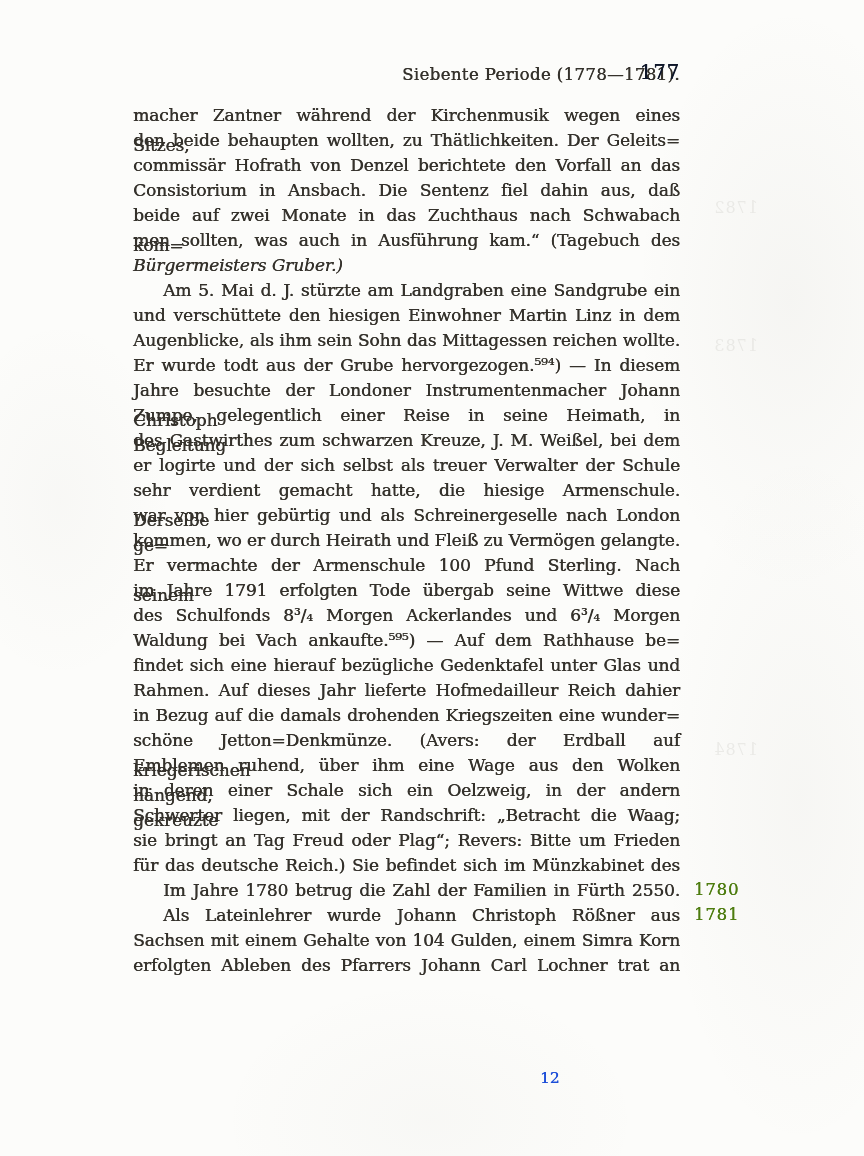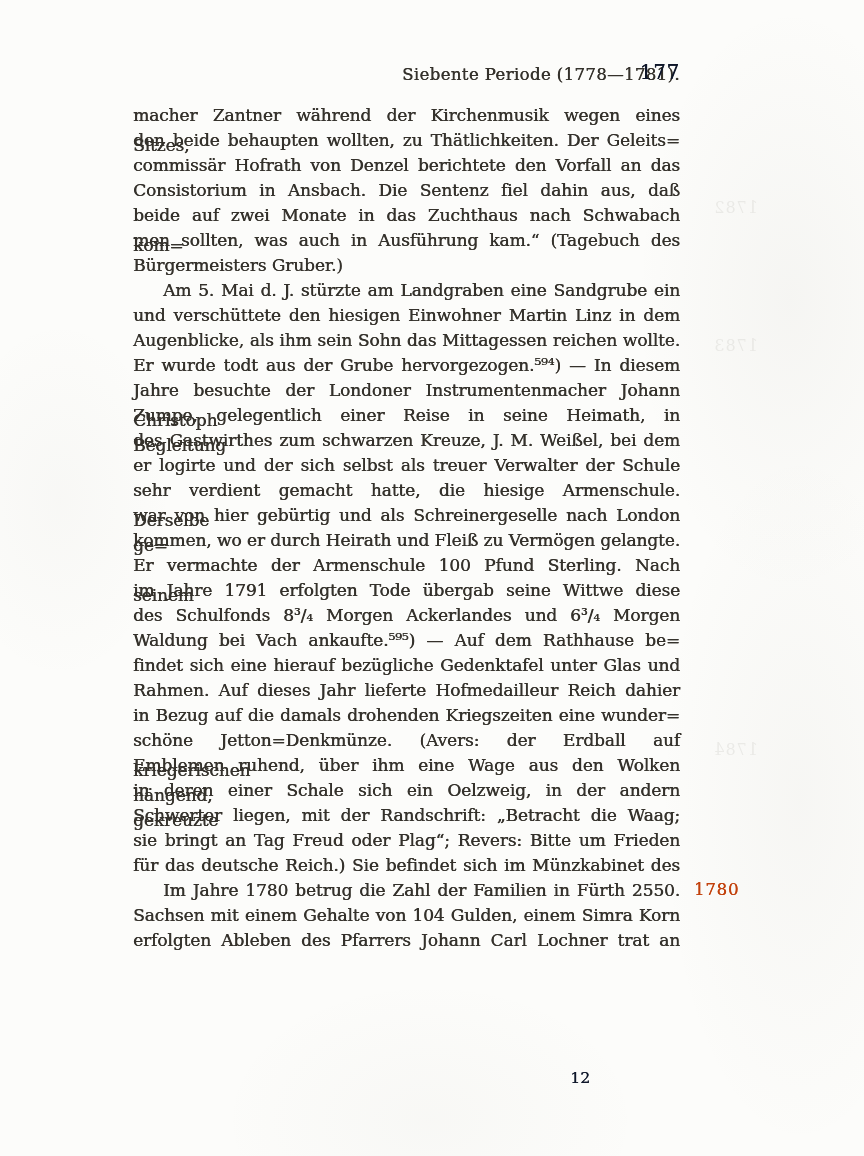--- a/index.html
+++ b/index.html
@@ -33,31 +33,31 @@
     position:absolute;left:133px;top:100px;width:547px;
     font-size:17px;
   }
   .text-line{
     position:relative;
     height:25px;line-height:30px;white-space:normal;
     text-align:justify;text-align-last:justify;text-justify:inter-word;
     text-shadow:0.38px 0 currentColor;
     letter-spacing:-0.1px;
   }
-  .text-line.last{text-align-last:left;}
+  .text-line.last{text-align-last:left;font-style:italic;}
   .text-line.indent{padding-left:30px;}
   .margin-year{
     position:absolute;left:calc(100% + 14px);top:0;
     font-size:16.5px;letter-spacing:0.8px;white-space:nowrap;
-    color:#c2410c;text-shadow:0.25px 0 currentColor;
+    color:#4d7c0f;text-shadow:0.25px 0 currentColor;
   }
   .text-line.indent .margin-year{left:calc(100% + 14px - 30px + 30px);} 
   .signature-mark{
     position:absolute;left:540px;top:1066px;width:50px;height:25px;line-height:25px;
-    text-align:right;font-size:15.5px;color:#0f172a;text-shadow:0.25px 0 currentColor;
+    text-align:left;font-size:15.5px;color:#1d4ed8;text-shadow:0.25px 0 currentColor;
   }
   .bleed-marks{position:absolute;inset:0;pointer-events:none;}
   .bleed-mark{
     position:absolute;left:698px;width:60px;font-size:16px;color:#6f6c60;
     opacity:0.10;transform:scaleX(-1);filter:blur(0.6px);letter-spacing:1px;
   }
 </style>
 </head>
 <body>
 
@@ -94,20 +94,21 @@
     <div class="text-line">findet sich eine hierauf bezügliche Gedenktafel unter Glas und</div>
     <div class="text-line">Rahmen. Auf dieses Jahr lieferte Hofmedailleur Reich dahier</div>
     <div class="text-line">in Bezug auf die damals drohenden Kriegszeiten eine wunder=</div>
     <div class="text-line">schöne Jetton=Denkmünze. (Avers: der Erdball auf kriegerischen</div>
     <div class="text-line">Emblemen ruhend, über ihm eine Wage aus den Wolken hängend,</div>
     <div class="text-line">in deren einer Schale sich ein Oelzweig, in der andern gekreuzte</div>
     <div class="text-line">Schwerter liegen, mit der Randschrift: „Betracht die Waag;</div>
     <div class="text-line">sie bringt an Tag Freud oder Plag“; Revers: Bitte um Frieden</div>
     <div class="text-line">für das deutsche Reich.) Sie befindet sich im Münzkabinet des</div>
     <div class="text-line indent">Im Jahre 1780 betrug die Zahl der Familien in Fürth 2550.<span class="margin-year">1780</span></div>
+    <div class="text-line indent">Als Lateinlehrer wurde Johann Christoph Rößner aus<span class="margin-year">1781</span></div>
     <div class="text-line">Sachsen mit einem Gehalte von 104 Gulden, einem Simra Korn</div>
     <div class="text-line">erfolgten Ableben des Pfarrers Johann Carl Lochner trat an</div>
   </div>
 
 <div class="signature-mark">12</div>
 
 <div class="bleed-marks" id="bleed-marks">
     <span class="bleed-mark" style="top: 198px;">1782</span>
     <span class="bleed-mark" style="top: 336px;">1783</span>
     <span class="bleed-mark" style="top: 740px;">1784</span>

